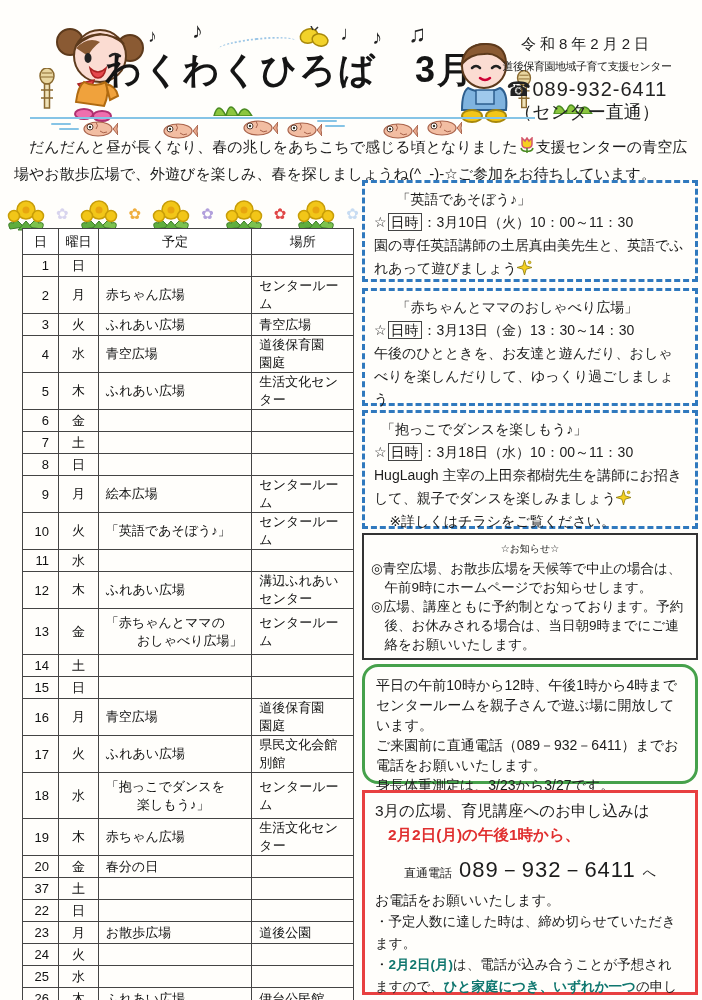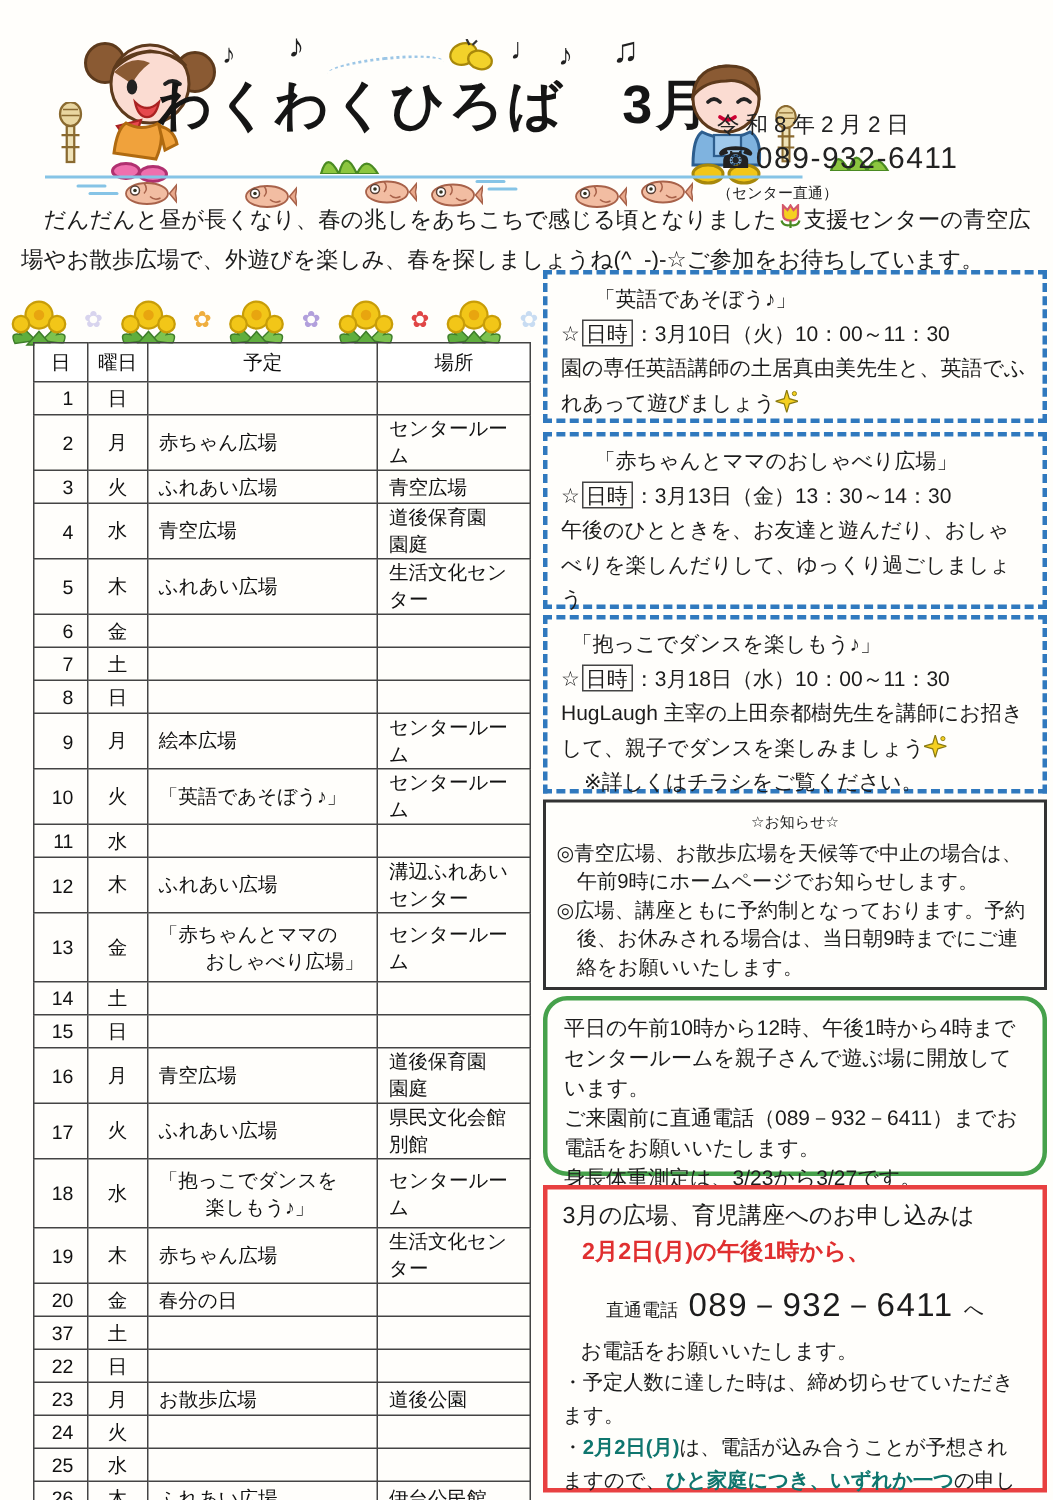--- a/index.html
+++ b/index.html
@@ -9,25 +9,25 @@
 
   
   .girl{position:absolute;left:18px;top:22px;}
   .boy{position:absolute;left:440px;top:40px;}
   .title{position:absolute;left:105px;top:46px;width:365px;text-align:center;
          font-size:36px;font-weight:bold;letter-spacing:2px;color:#151515;white-space:nowrap;}
   .note{position:absolute;color:#222;font-weight:bold;}
   .butterfly{position:absolute;left:298px;top:26px;}
   .trail{position:absolute;left:218px;top:38px;width:78px;height:14px;
          border-top:2px dotted #9cc6e6;border-radius:50%;transform:rotate(-6deg);}
-  .hdr-info{position:absolute;left:478px;top:32px;width:218px;line-height:23px;margin-top:40px;}
+  .hdr-info{position:absolute;left:478px;top:32px;width:218px;text-align:center;line-height:23px;}
   .hdr-date{font-size:15px;letter-spacing:4px;}
   .hdr-org{font-size:11px;letter-spacing:-0.5px;white-space:nowrap;}
   .hdr-phone{font-size:20px;letter-spacing:1px;}
-  .hdr-note{font-size:10px;}
+  .hdr-note{font-size:18px;}
   .waterline{position:absolute;left:30px;top:117px;width:505px;height:2px;background:#86c4e6;}
   .fish,.wave,.grass,.horsetail{position:absolute;}
 
   
   .intro{position:absolute;left:14px;top:133px;width:682px;font-size:15px;line-height:27px;color:#1c1c1c;}
   .tulip{display:inline-block;vertical-align:-2px;margin:0 1px;}
 
   
   .flower-row{position:absolute;left:4px;top:191px;width:356px;height:42px;
               display:flex;align-items:flex-end;gap:8px;}
@@ -66,21 +66,21 @@
   .open-room{top:664px;height:120px;border:3px solid #46a14b;border-radius:16px;
              padding:8px 11px;font-size:14px;line-height:20px;color:#1c1c1c;}
 
   .apply{top:790px;height:205px;border:3px solid #e84040;padding:6px 10px;color:#1c1c1c;}
   .apply-l1{font-size:15.5px;line-height:24px;}
   .apply-l2{font-size:15.5px;line-height:24px;font-weight:bold;color:#e02f2f;padding-left:13px;}
   .apply-phone{display:flex;align-items:baseline;justify-content:center;gap:7px;margin:6px 0 4px;}
   .apply-phone .lbl{font-size:12px;margin-top:12px;}
   .apply-phone .num{font-size:22px;letter-spacing:1px;}
   .apply-phone .suf{font-size:13px;}
-  .apply-l3{font-size:14px;line-height:22px;margin-left:12px;}
+  .apply-l3{font-size:14px;line-height:22px;}
   .apply-b{font-size:13.5px;line-height:21.5px;}
   .red{color:#0f766e;font-weight:bold;}
 </style>
 </head>
 <body>
 
 <div id="page">
 
   <svg class="girl" width="160" height="108" viewBox="0 0 160 108">
     <circle cx="52" cy="20" r="13" fill="#8a5a33" stroke="#5d3a1c" stroke-width="2"></circle>
@@ -140,20 +140,21 @@
 
   <svg class="grass" style="left:212px;top:96px" width="46" height="20" viewBox="0 0 46 20">
     <path d="M2 20 Q6 4 14 20 Q18 2 26 20 Q32 6 40 20 Z" fill="#8cc63f" stroke="#4a8a22" stroke-width="1.5"></path>
   </svg>
   <svg class="grass" style="left:552px;top:94px" width="46" height="20" viewBox="0 0 46 20">
     <path d="M2 20 Q6 4 14 20 Q18 2 26 20 Q32 6 40 20 Z" fill="#8cc63f" stroke="#4a8a22" stroke-width="1.5"></path>
   </svg>
 
   <div class="hdr-info">
     <div class="hdr-date">令和8年2月2日</div>
+    <div class="hdr-org">道後保育園地域子育て支援センター</div>
     <div class="hdr-phone">☎089-932-6411</div>
     <div class="hdr-note">（センター直通）</div>
   </div>
 
   <div class="waterline"></div>
   <div id="fish-layer">
       <svg class="fish" width="36" height="18" viewBox="0 0 36 18" style="left: 82px; top: 120px;">
     <path d="M31 9 L36 3 L35 9 L36 15 Z" fill="#e9a98c" stroke="#a8624a" stroke-width="1"></path>
     <ellipse cx="16" cy="9" rx="14" ry="7" fill="#f2bda2" stroke="#a8624a" stroke-width="1.2"></ellipse>
     <path d="M14 2 Q17 6 14 9" fill="none" stroke="#a8624a" stroke-width="1"></path>

